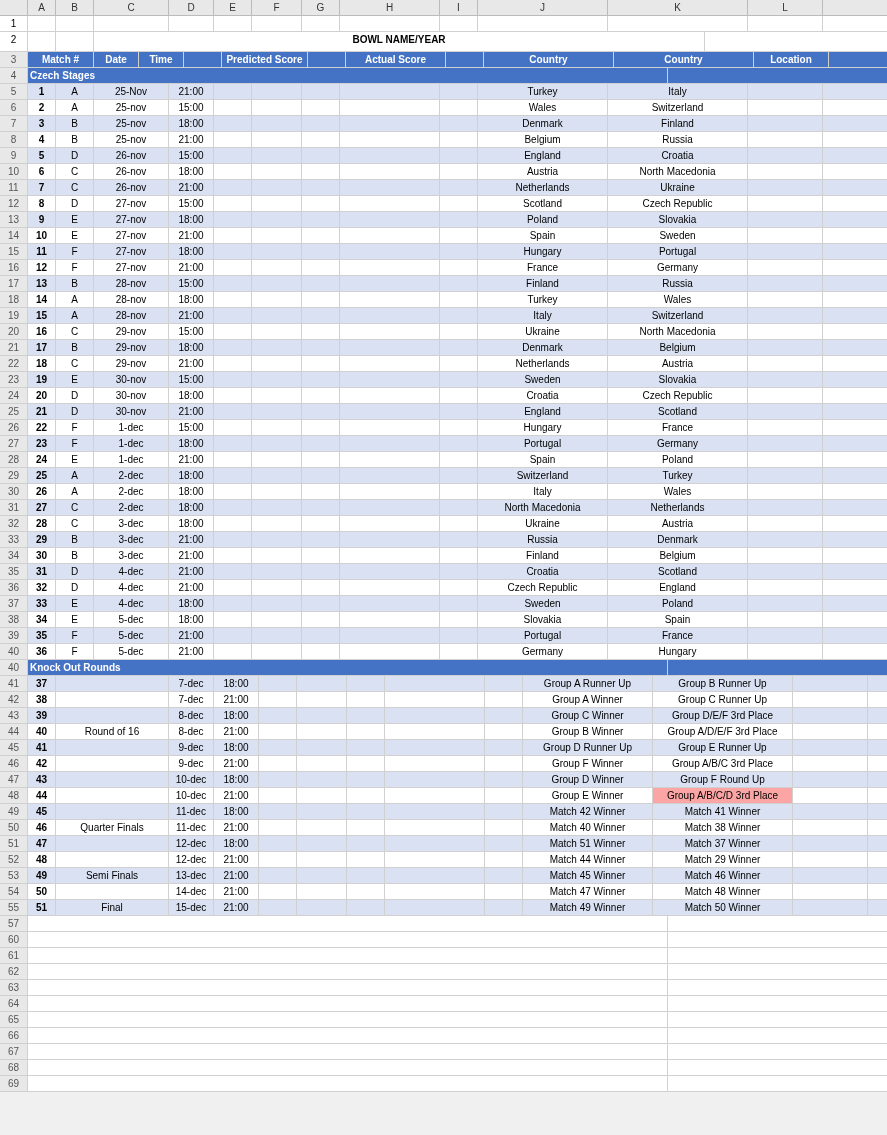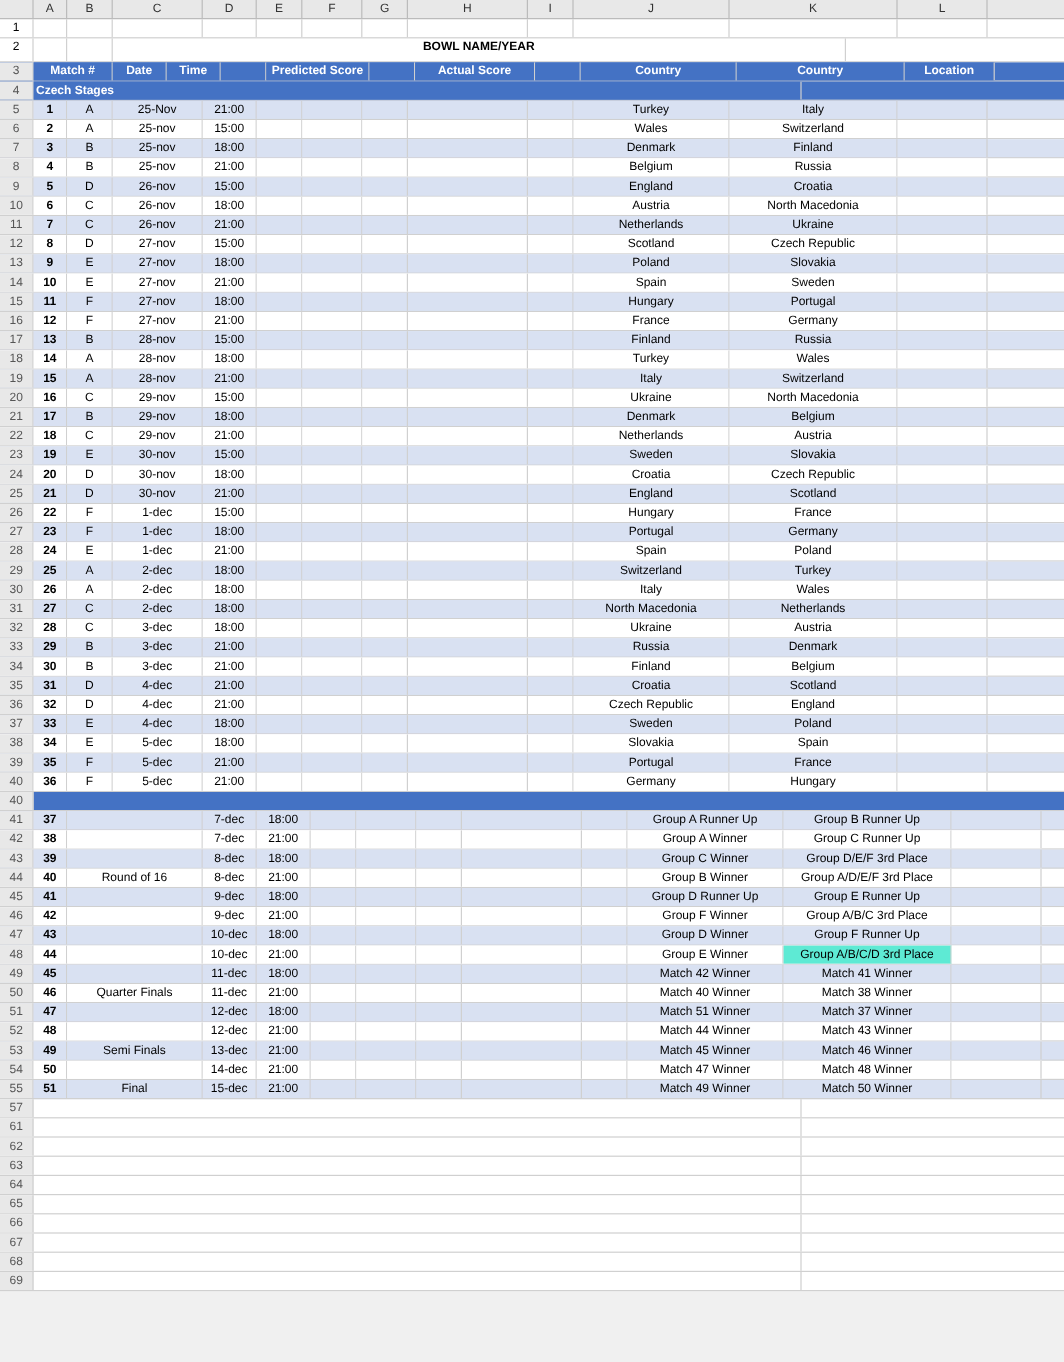--- a/index.html
+++ b/index.html
@@ -691,20 +691,21 @@
     <div class="cell w-h" style="background:#ffffff;"></div>
     <div class="cell w-i" style="background:#ffffff;"></div>
     <div class="cell w-j cell-center" style="background:#ffffff;">Germany</div>
     <div class="cell w-k cell-center" style="background:#ffffff;">Hungary</div>
     <div class="cell w-l" style="background:#ffffff;"></div>
   </div>
       </div>
 
     <div class="sheet-row" style="background:#4472C4;">
       <div class="cell w-rn cell-center" style="background:#e8e8e8;color:#555;">40</div>
+      <div class="cell cell-section-header cell-bold" style="width:640px;color:white;background:#4472C4;font-size:10px;">Knock Out Rounds</div>
     </div>
 
     <div id="knockout-rows">
         <div class="sheet-row" style="background: rgb(217, 225, 242);">
     <div class="cell w-rn cell-center" style="background:#e8e8e8;color:#555;">41</div>
     <div class="cell w-a cell-center cell-bold" style="background:#D9E1F2;">37</div>
     <div class="cell" style="width:113px;background:#D9E1F2;text-align:center;"></div>
     <div class="cell w-d cell-center" style="background:#D9E1F2;">7-dec</div>
     <div class="cell w-d cell-center" style="background:#D9E1F2;">18:00</div>
     <div class="cell w-e" style="background:#D9E1F2;"></div>
@@ -796,36 +797,36 @@
     <div class="cell w-a cell-center cell-bold" style="background:#D9E1F2;">43</div>
     <div class="cell" style="width:113px;background:#D9E1F2;text-align:center;"></div>
     <div class="cell w-d cell-center" style="background:#D9E1F2;">10-dec</div>
     <div class="cell w-d cell-center" style="background:#D9E1F2;">18:00</div>
     <div class="cell w-e" style="background:#D9E1F2;"></div>
     <div class="cell w-f" style="background:#D9E1F2;"></div>
     <div class="cell w-g" style="background:#D9E1F2;"></div>
     <div class="cell w-h" style="background:#D9E1F2;"></div>
     <div class="cell w-i" style="background:#D9E1F2;"></div>
     <div class="cell w-j cell-center" style="font-size:10px;background:#D9E1F2;">Group D Winner</div>
-    <div class="cell w-k cell-center" style="font-size:10px;background:#D9E1F2;">Group F Runner Up</div>
+    <div class="cell w-k cell-center" style="font-size:10px;background:#D9E1F2;">Group F Round Up</div>
     <div class="cell w-l" style="background:#D9E1F2;"></div>
   </div>
         <div class="sheet-row" style="background: rgb(255, 255, 255);">
     <div class="cell w-rn cell-center" style="background:#e8e8e8;color:#555;">48</div>
     <div class="cell w-a cell-center cell-bold" style="background:#ffffff;">44</div>
     <div class="cell" style="width:113px;background:#ffffff;text-align:center;"></div>
     <div class="cell w-d cell-center" style="background:#ffffff;">10-dec</div>
     <div class="cell w-d cell-center" style="background:#ffffff;">21:00</div>
     <div class="cell w-e" style="background:#ffffff;"></div>
     <div class="cell w-f" style="background:#ffffff;"></div>
     <div class="cell w-g" style="background:#ffffff;"></div>
     <div class="cell w-h" style="background:#ffffff;"></div>
     <div class="cell w-i" style="background:#ffffff;"></div>
     <div class="cell w-j cell-center" style="font-size:10px;background:#ffffff;">Group E Winner</div>
-    <div class="cell w-k cell-center" style="font-size:10px;background:#5eead4;">Group A/B/C/D 3rd Place</div>
+    <div class="cell w-k cell-center" style="font-size:10px;background:#fca5a5;">Group A/B/C/D 3rd Place</div>
     <div class="cell w-l" style="background:#ffffff;"></div>
   </div>
         <div class="sheet-row" style="background: rgb(217, 225, 242);">
     <div class="cell w-rn cell-center" style="background:#e8e8e8;color:#555;">49</div>
     <div class="cell w-a cell-center cell-bold" style="background:#D9E1F2;">45</div>
     <div class="cell" style="width:113px;background:#D9E1F2;text-align:center;"></div>
     <div class="cell w-d cell-center" style="background:#D9E1F2;">11-dec</div>
     <div class="cell w-d cell-center" style="background:#D9E1F2;">18:00</div>
     <div class="cell w-e" style="background:#D9E1F2;"></div>
     <div class="cell w-f" style="background:#D9E1F2;"></div>
@@ -871,21 +872,21 @@
     <div class="cell w-a cell-center cell-bold" style="background:#ffffff;">48</div>
     <div class="cell" style="width:113px;background:#ffffff;text-align:center;"></div>
     <div class="cell w-d cell-center" style="background:#ffffff;">12-dec</div>
     <div class="cell w-d cell-center" style="background:#ffffff;">21:00</div>
     <div class="cell w-e" style="background:#ffffff;"></div>
     <div class="cell w-f" style="background:#ffffff;"></div>
     <div class="cell w-g" style="background:#ffffff;"></div>
     <div class="cell w-h" style="background:#ffffff;"></div>
     <div class="cell w-i" style="background:#ffffff;"></div>
     <div class="cell w-j cell-center" style="font-size:10px;background:#ffffff;">Match 44 Winner</div>
-    <div class="cell w-k cell-center" style="font-size:10px;background:#ffffff;">Match 43 Winner</div>
+    <div class="cell w-k cell-center" style="font-size:10px;background:#ffffff;">Match 29 Winner</div>
     <div class="cell w-l" style="background:#ffffff;"></div>
   </div>
         <div class="sheet-row" style="background: rgb(217, 225, 242);">
     <div class="cell w-rn cell-center" style="background:#e8e8e8;color:#555;">53</div>
     <div class="cell w-a cell-center cell-bold" style="background:#D9E1F2;">49</div>
     <div class="cell" style="width:113px;background:#D9E1F2;text-align:center;">Semi Finals</div>
     <div class="cell w-d cell-center" style="background:#D9E1F2;">13-dec</div>
     <div class="cell w-d cell-center" style="background:#D9E1F2;">21:00</div>
     <div class="cell w-e" style="background:#D9E1F2;"></div>
     <div class="cell w-f" style="background:#D9E1F2;"></div>
@@ -927,20 +928,24 @@
     <div class="cell w-l" style="background:#D9E1F2;"></div>
   </div>
       </div>
 
     <div id="empty-rows">
         <div class="sheet-row">
     <div class="cell w-rn cell-center" style="background:#e8e8e8;color:#555;">57</div>
     <div class="cell" style="width:640px;"></div>
   </div>
         <div class="sheet-row">
+    <div class="cell w-rn cell-center" style="background:#e8e8e8;color:#555;">60</div>
+    <div class="cell" style="width:640px;"></div>
+  </div>
+        <div class="sheet-row">
     <div class="cell w-rn cell-center" style="background:#e8e8e8;color:#555;">61</div>
     <div class="cell" style="width:640px;"></div>
   </div>
         <div class="sheet-row">
     <div class="cell w-rn cell-center" style="background:#e8e8e8;color:#555;">62</div>
     <div class="cell" style="width:640px;"></div>
   </div>
         <div class="sheet-row">
     <div class="cell w-rn cell-center" style="background:#e8e8e8;color:#555;">63</div>
     <div class="cell" style="width:640px;"></div>

